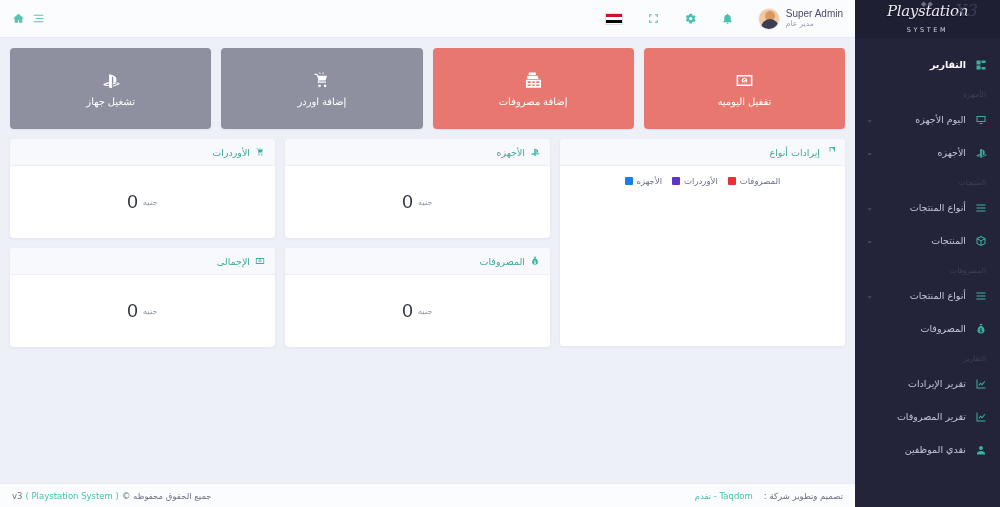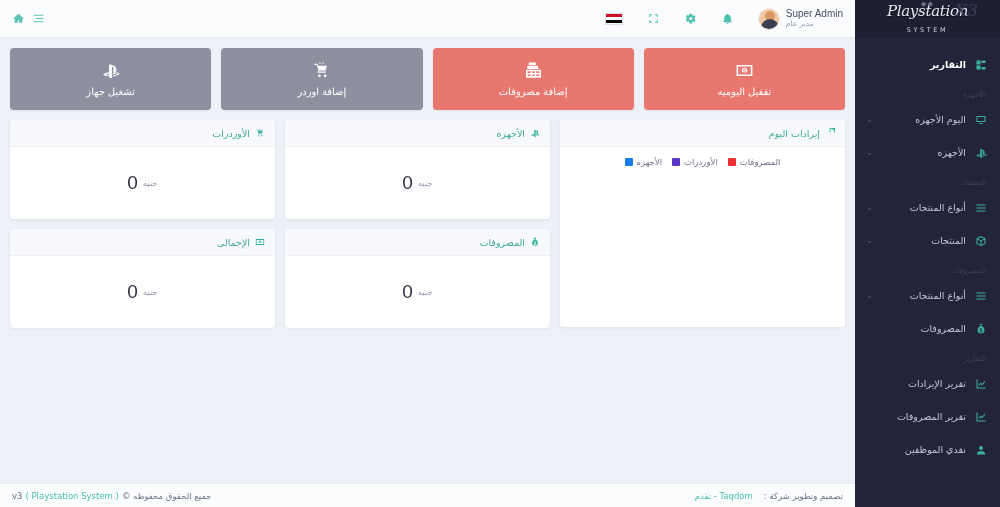--- a/index.html
+++ b/index.html
@@ -144,21 +144,21 @@
   .flag .f2 { background: #ffffff; }
   .flag .f3 { background: #000000; }
 
   
   .content { padding: 10px 10px 0 10px; }
 
   .actions-row {
     display: flex; gap: 10px; margin-bottom: 10px;
   }
   .action-btn {
-    flex: 1; height: 62px; border-radius: 4px;
+    flex: 1; height: 81px; border-radius: 4px;
     display: flex; flex-direction: column;
     align-items: center; justify-content: center;
     gap: 6px; cursor: pointer; color: #fff;
     box-shadow: 0 1px 2px rgba(0,0,0,.06);
     border: none;
   }
   .action-btn .ab-icon { display: flex; align-items: center; justify-content: center; }
   .action-btn .ab-icon svg { width: 19px; height: 19px; fill: #fff; }
   .action-btn .ab-label { font-size: 10px; }
   .ab-coral { background: #e8776f; }
@@ -423,21 +423,21 @@
       <div class="cards-grid">
 
         <div class="cards-col-chart">
           <div class="card chart-card">
             <div class="card-head">
               <span class="ch-icon">
                 <svg viewBox="0 0 24 24">
                     <path d="M11 2v9h9a9 9 0 1 0-9-9zm2 0a9 9 0 0 1 9 9h-9V2z"></path>
                   </svg>
               </span>
-              <span class="ch-title">إيرادات اليوم</span>
+              <span class="ch-title">إيرادات أنواع</span>
             </div>
             <div class="chart-body">
               <div class="legend" id="chart-legend">
                   <div class="legend-item">
                     <span class="legend-label">المصروفات</span>
                     <span class="legend-swatch" style="background: rgb(236, 47, 53);"></span>
                   </div>
                   <div class="legend-item">
                     <span class="legend-label">الأوردرات</span>
                     <span class="legend-swatch" style="background: rgb(91, 52, 201);"></span>

